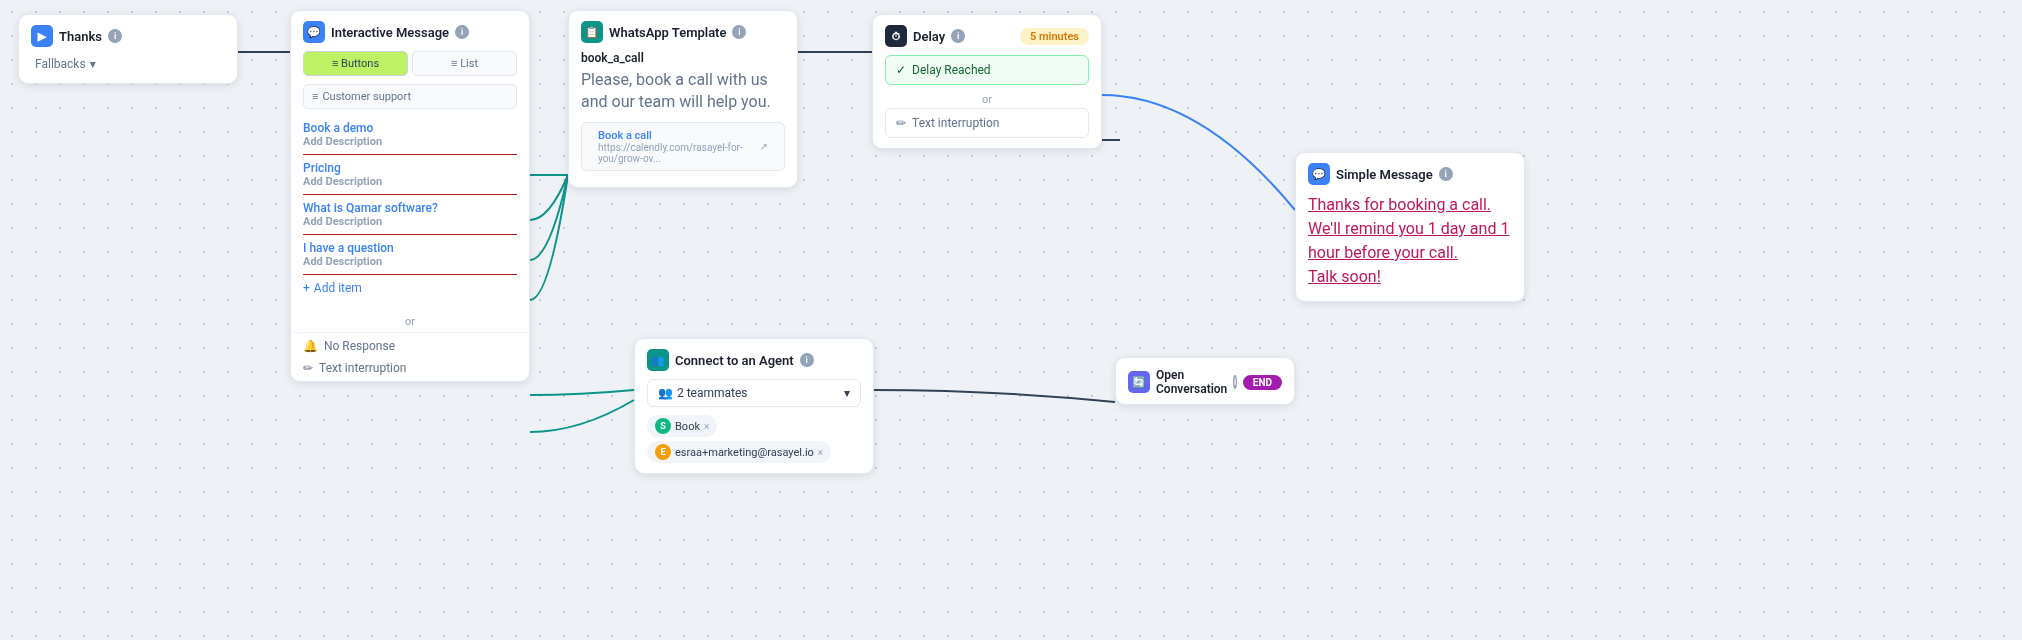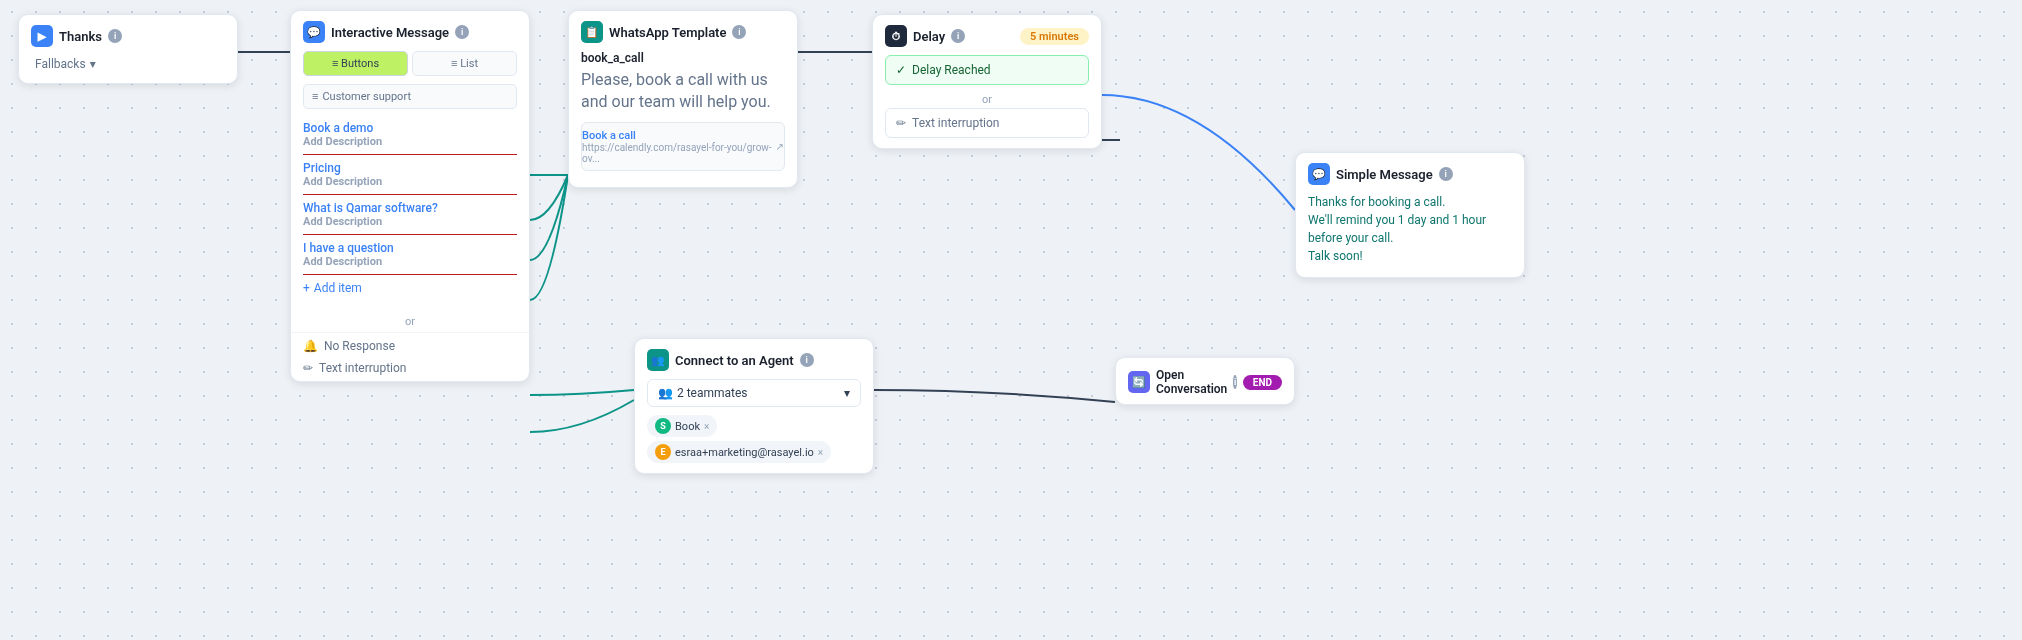--- a/index.html
+++ b/index.html
@@ -192,21 +192,21 @@
     .wa-msg {
       font-size: 16px;
       color: #64748b;
       margin-bottom: 8px;
       line-height: 1.4;
     }
     .wa-btn-row {
       background: #f8fafc;
       border: 1px solid #e2e8f0;
       border-radius: 6px;
-      padding: 6px 0;
+      padding: 6px 16px;
       margin-bottom: 6px;
       display: flex;
       align-items: center;
       justify-content: space-between;
     }
     .wa-btn-label { font-size: 11px; color: #3b82f6; font-weight: 500; }
     .wa-btn-url { font-size: 10px; color: #94a3b8; }
     .ext-icon { font-size: 10px; color: #94a3b8; }
     
     .delay-node {
@@ -248,23 +248,24 @@
       gap: 6px;
     }
     
     .simple-node {
       left: 1295px;
       top: 152px;
       width: 230px;
     }
     .simple-body {
       padding: 0 12px 12px;
-      font-size: 12px;
-      color: #0f766e;
+      font-size: 16px;
+      color: #be185d;
       line-height: 1.5;
+      text-decoration: underline;
     }
     
     .agent-node {
       left: 634px;
       top: 338px;
       width: 240px;
     }
     .agent-body {
       padding: 0 12px 10px;
     }

